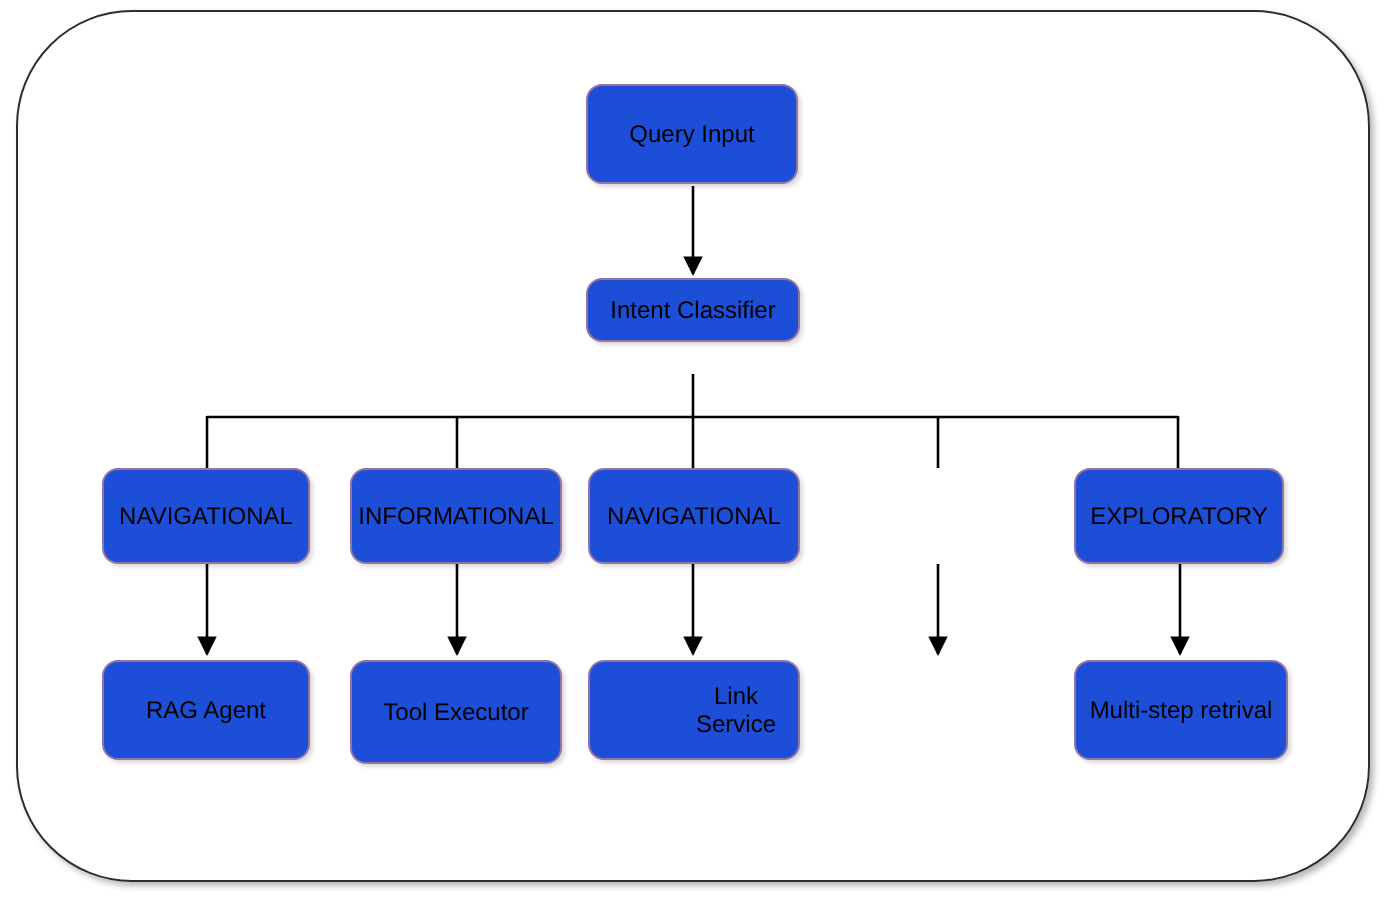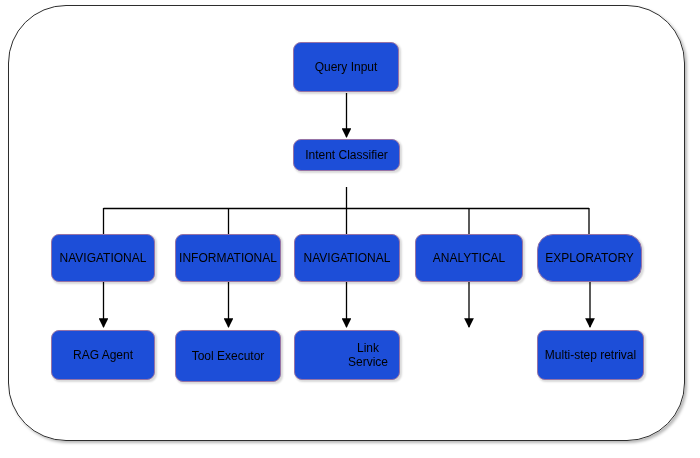--- a/index.html
+++ b/index.html
@@ -85,24 +85,21 @@
 
   <div class="node" style="left:51px; top:234px; width:104px; height:48px;">
     <span>NAVIGATIONAL</span>
   </div>
   <div class="node" style="left:175px; top:234px; width:106px; height:48px;">
     <span>INFORMATIONAL</span>
   </div>
   <div class="node" style="left:294px; top:234px; width:106px; height:48px;text-align:center;">
     <span>NAVIGATIONAL</span>
   </div>
-  <div class="node" style="left:415px; top:234px; width:108px; height:48px;">
-    <span>ANALYTICAL</span>
-  </div>
-  <div class="node" style="left:537px; top:234px; width:105px; height:48px;border-radius:16px;">
+  <div class="node" style="left:537px; top:234px; width:105px; height:48px;">
     <span>EXPLORATORY</span>
   </div>
 
   <div class="node" style="left:51px; top:330px; width:104px; height:50px;">
     <span>RAG Agent</span>
   </div>
   <div class="node" style="left:175px; top:330px; width:106px; height:52px;">
     <span>Tool Executor</span>
   </div>
   <div class="node" style="left:294px; top:330px; width:106px; height:50px;padding-left:42px;">

